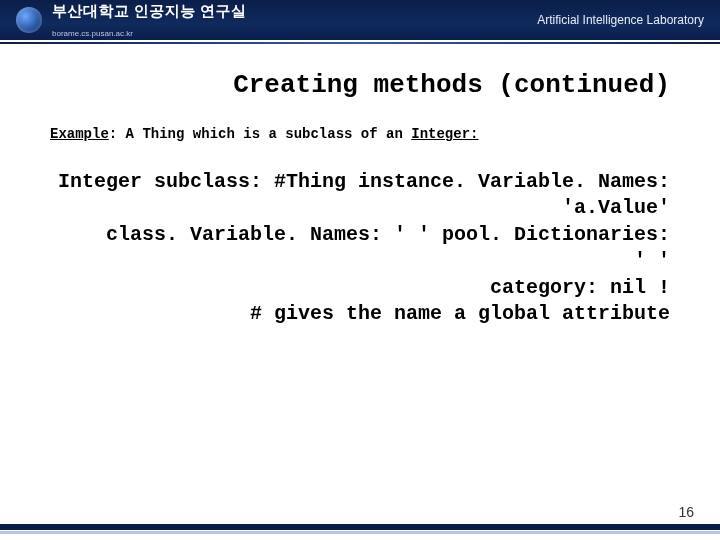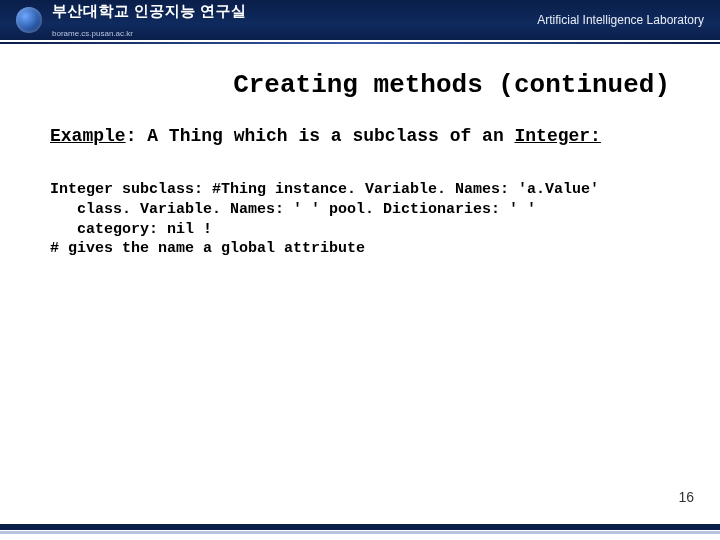--- a/index.html
+++ b/index.html
@@ -6,27 +6,27 @@
   .slide{position:relative;width:720px;height:540px;}
   .header{height:40px;background:linear-gradient(to bottom,#0a1e4a 0%,#0f2a5e 60%,#0a1e4a 100%);display:flex;align-items:center;justify-content:space-between;padding:0 16px;color:#fff;}
   .hleft{display:flex;align-items:center;gap:10px;}
   .crest{width:26px;height:26px;border-radius:50%;background:radial-gradient(circle at 35% 35%,#6ea8ff 0%,#2a5aa8 55%,#0a1e4a 100%);box-shadow:0 0 4px rgba(255,255,255,.4) inset;}
   .htitle{font-family:Georgia,serif;font-size:15px;font-weight:700;letter-spacing:.5px;}
   .hsub{font-family:Arial,sans-serif;font-size:8px;color:#b8c4e0;margin-top:8px;}
   .hright{font-family:Arial,sans-serif;font-size:12px;font-weight:400;color:#e8ecf6;margin-left:40px;}
   .rule{height:2px;background:linear-gradient(to right,#0a1e4a,#3a5aa8,#0a1e4a);margin-top:2px;}
   .content{padding:26px 50px 0 50px;}
   h1{font-family:"Courier New",monospace;font-size:26px;font-weight:700;text-align:right;margin:0 0 26px 0;}
-  .ex{font-size:18px;font-weight:700;margin-bottom:34px;}
+  .ex{font-size:14px;font-weight:700;margin-bottom:27px;}
   .ex .u{text-decoration:underline;}
-  .code{font-size:15px;font-weight:700;white-space:pre-wrap;line-height:1.32;margin-bottom:20px;}
+  .code{font-size:20px;font-weight:700;white-space:pre-wrap;line-height:1.32;margin-bottom:20px;text-align:right;}
   .footer{position:absolute;left:0;bottom:6px;width:720px;}
   .fbar1{height:6px;background:#0a1e4a;}
   .fbar2{height:3px;background:#b8c4e0;margin-top:1px;}
-  .pageno{position:absolute;right:26px;bottom:35px;font-family:Arial,sans-serif;font-size:14px;color:#333;}
+  .pageno{position:absolute;right:26px;bottom:20px;font-family:Arial,sans-serif;font-size:14px;color:#333;}
 </style>
 </head>
 <body>
 
 <div class="slide">
   <div class="header">
     <div class="hleft">
       <div class="crest"></div>
       <div>
         <div class="htitle">부산대학교 인공지능 연구실</div>

